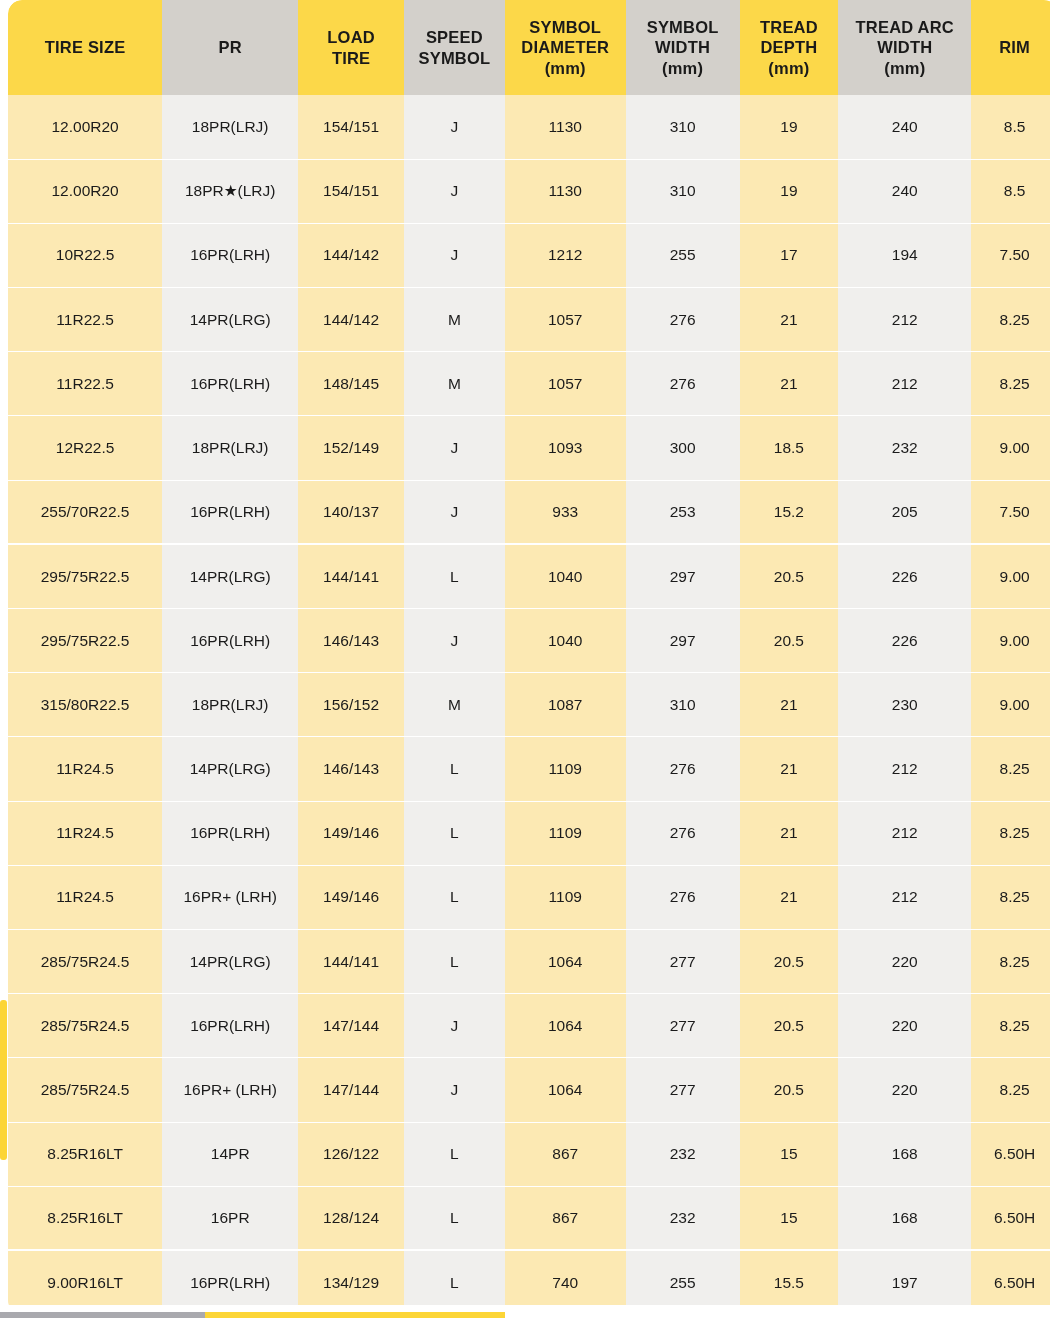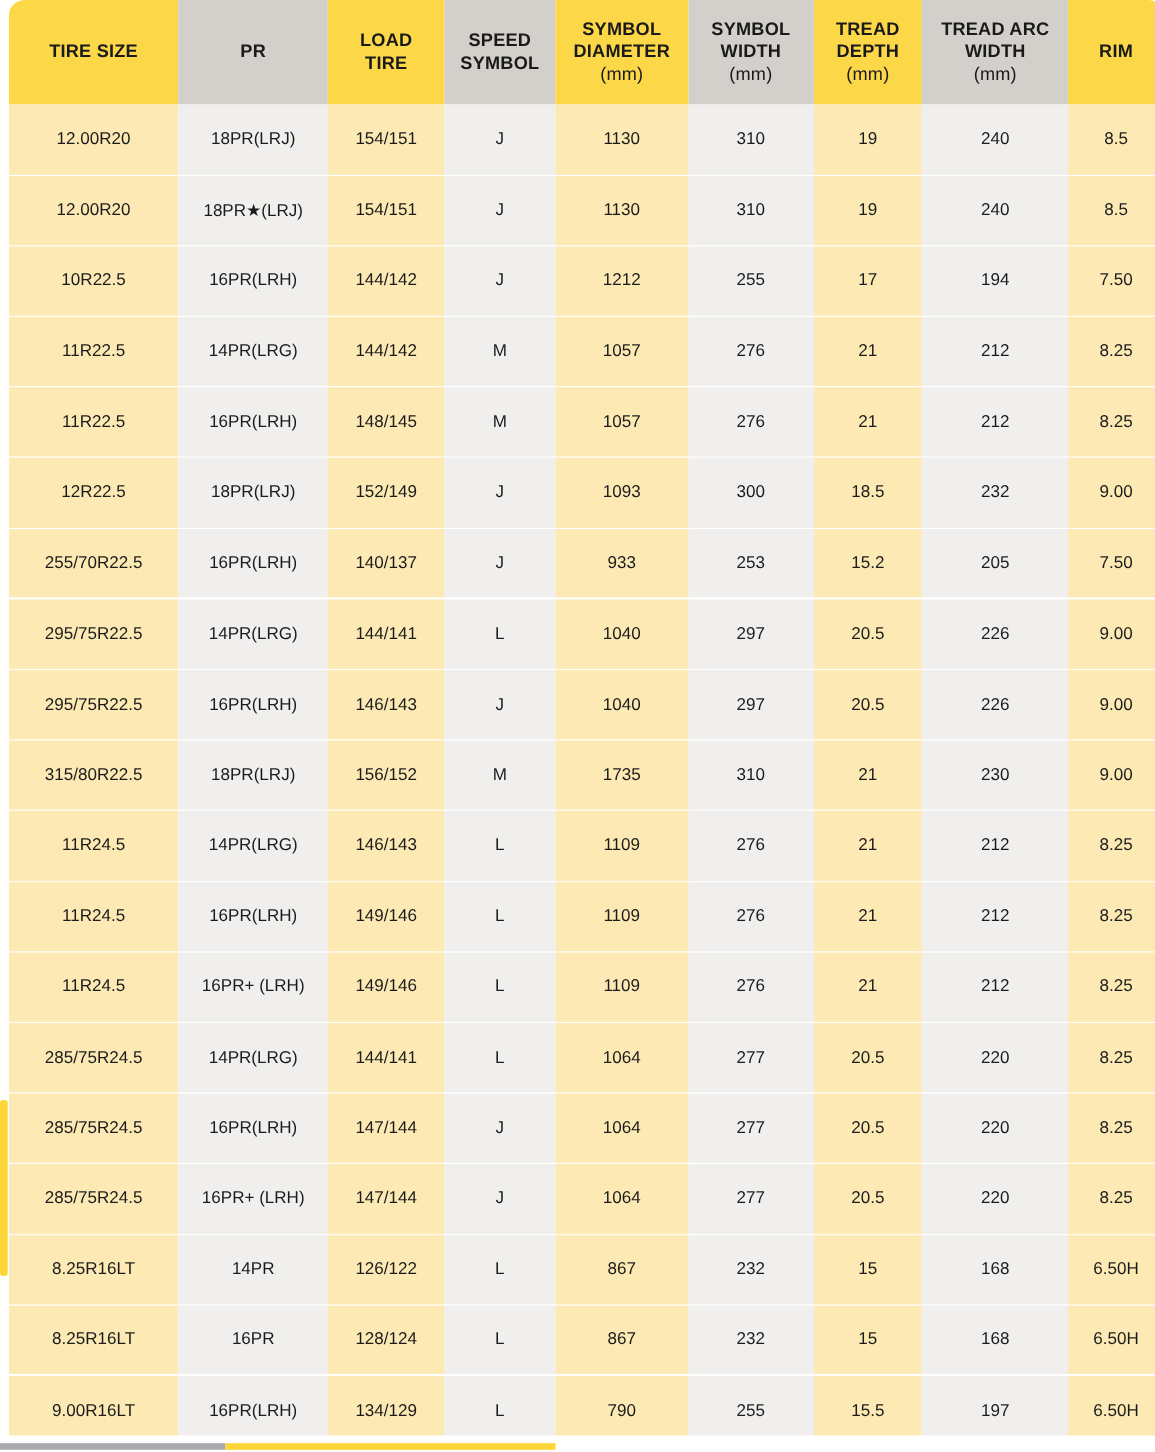--- a/index.html
+++ b/index.html
@@ -49,21 +49,21 @@
     padding: 2px 4px;
     border: none;
   }
   .spec-table thead th.col-odd  { background: #FCD849; }
   .spec-table thead th.col-even { background: #D3D0CB; }
 
   .spec-table thead th:first-child { border-top-left-radius: 14px; }
   .spec-table thead th:last-child  { border-top-right-radius: 14px; }
 
   .hdr-line { display: block; }
-  .hdr-unit { display: block; font-weight: 400; }
+  .hdr-unit { display: block; font-weight: 700; }
 
   
   .spec-table tbody td {
     height: 64.2px;
     text-align: center;
     vertical-align: middle;
     font-size: 15.5px;
     font-weight: 400;
     color: #1b1b1b;
     padding: 2px 3px;
@@ -283,21 +283,21 @@
             <td class="col-even">297</td>
             <td class="col-odd">20.5</td>
             <td class="col-even">226</td>
             <td class="col-odd">9.00</td>
           </tr>
           <tr class="">
             <td class="col-odd">315/80R22.5</td>
             <td class="col-even">18PR(LRJ)</td>
             <td class="col-odd">156/152</td>
             <td class="col-even">M</td>
-            <td class="col-odd">1735</td>
+            <td class="col-odd">1087</td>
             <td class="col-even">310</td>
             <td class="col-odd">21</td>
             <td class="col-even">230</td>
             <td class="col-odd">9.00</td>
           </tr>
           <tr class="">
             <td class="col-odd">11R24.5</td>
             <td class="col-even">14PR(LRG)</td>
             <td class="col-odd">146/143</td>
             <td class="col-even">L</td>
@@ -382,21 +382,21 @@
             <td class="col-even">232</td>
             <td class="col-odd">15</td>
             <td class="col-even">168</td>
             <td class="col-odd">6.50H</td>
           </tr>
           <tr class="">
             <td class="col-odd">9.00R16LT</td>
             <td class="col-even">16PR(LRH)</td>
             <td class="col-odd">134/129</td>
             <td class="col-even">L</td>
-            <td class="col-odd">790</td>
+            <td class="col-odd">740</td>
             <td class="col-even">255</td>
             <td class="col-odd">15.5</td>
             <td class="col-even">197</td>
             <td class="col-odd">6.50H</td>
           </tr>
         </tbody>
     </table>
   </div>
 
   <div class="left-accent"></div>

